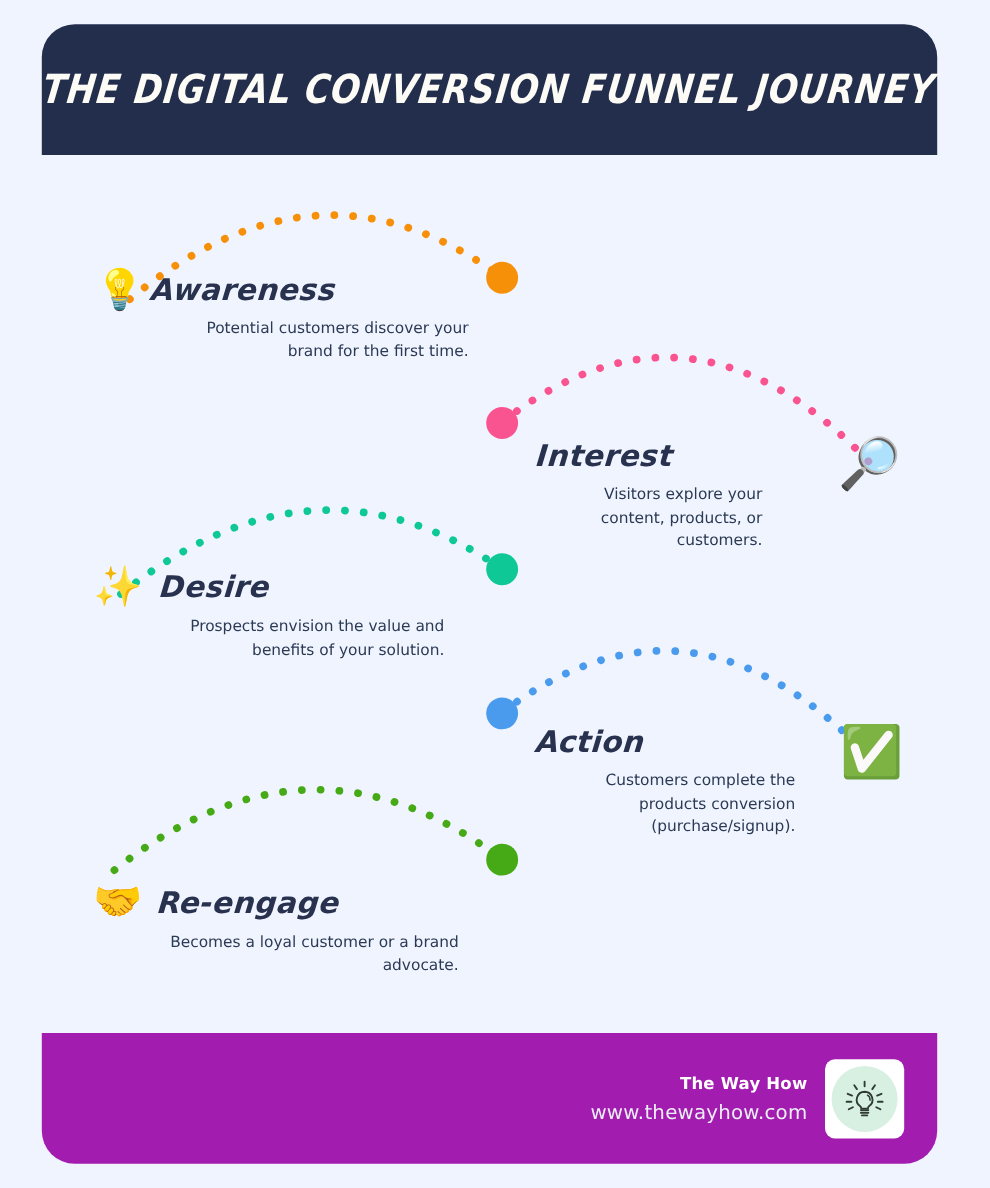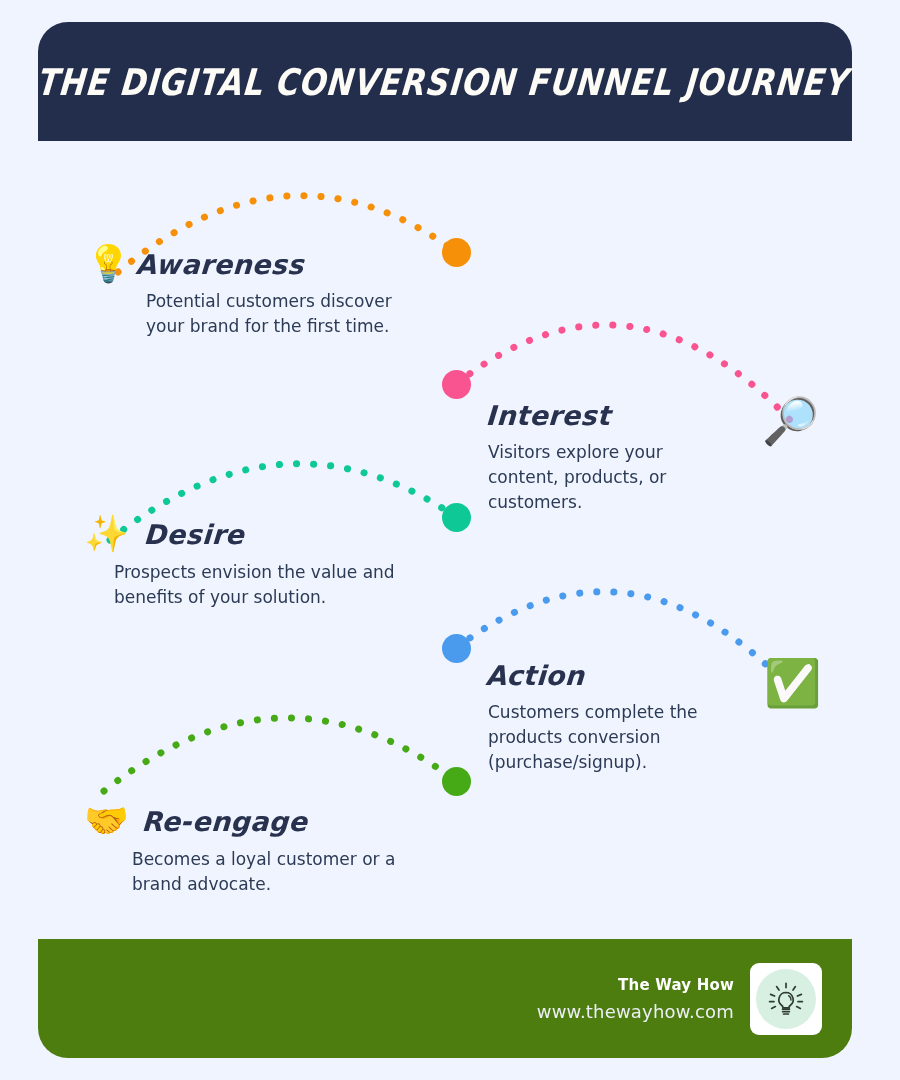--- a/index.html
+++ b/index.html
@@ -25,21 +25,21 @@
     font-size:31px;font-weight:bold;font-style:italic;
     letter-spacing:1.0px;
     transform:skewX(-7deg) scaleY(1.18);
     white-space:nowrap;
     text-align:center;
   }
 
   
   .footer{
     position:absolute;left:38px;top:939px;width:814px;height:119px;
-    background:#4d7c0f;
+    background:#a21caf;
     border-radius:0 0 30px 30px;
   }
   .footer-inner{
     position:absolute;right:30px;top:0;height:119px;
     display:flex;align-items:center;gap:16px;
   }
   .footer-text{display:flex;flex-direction:column;align-items:flex-end;gap:7px;}
   .brand-name{color:#FFFFFF;font-size:15px;font-weight:bold;letter-spacing:.2px;}
   .brand-url{color:#EDEFF6;font-size:18px;letter-spacing:.2px;}
   .logo-box{
@@ -63,22 +63,23 @@
   .step-emoji{font-size:36px;line-height:1;width:46px;text-align:center;}
   .step-title{
     color:#28324F;
     font-size:27px;font-weight:bold;font-style:italic;
     letter-spacing:.4px;
     transform:skewX(-6deg);
     font-family:"DejaVu Sans","Liberation Sans",sans-serif;
   }
   .step-desc{
     color:#2B3A55;
-    font-size:17px;line-height:1.48;
+    font-size:14px;line-height:1.48;
     font-family:"DejaVu Sans","Liberation Sans",sans-serif;
+    text-align:right;
   }
 </style>
 </head>
 <body>
 
 <div id="canvas">
 
   <div class="header">
     <div class="header-title">THE DIGITAL CONVERSION FUNNEL JOURNEY</div>
   </div>

